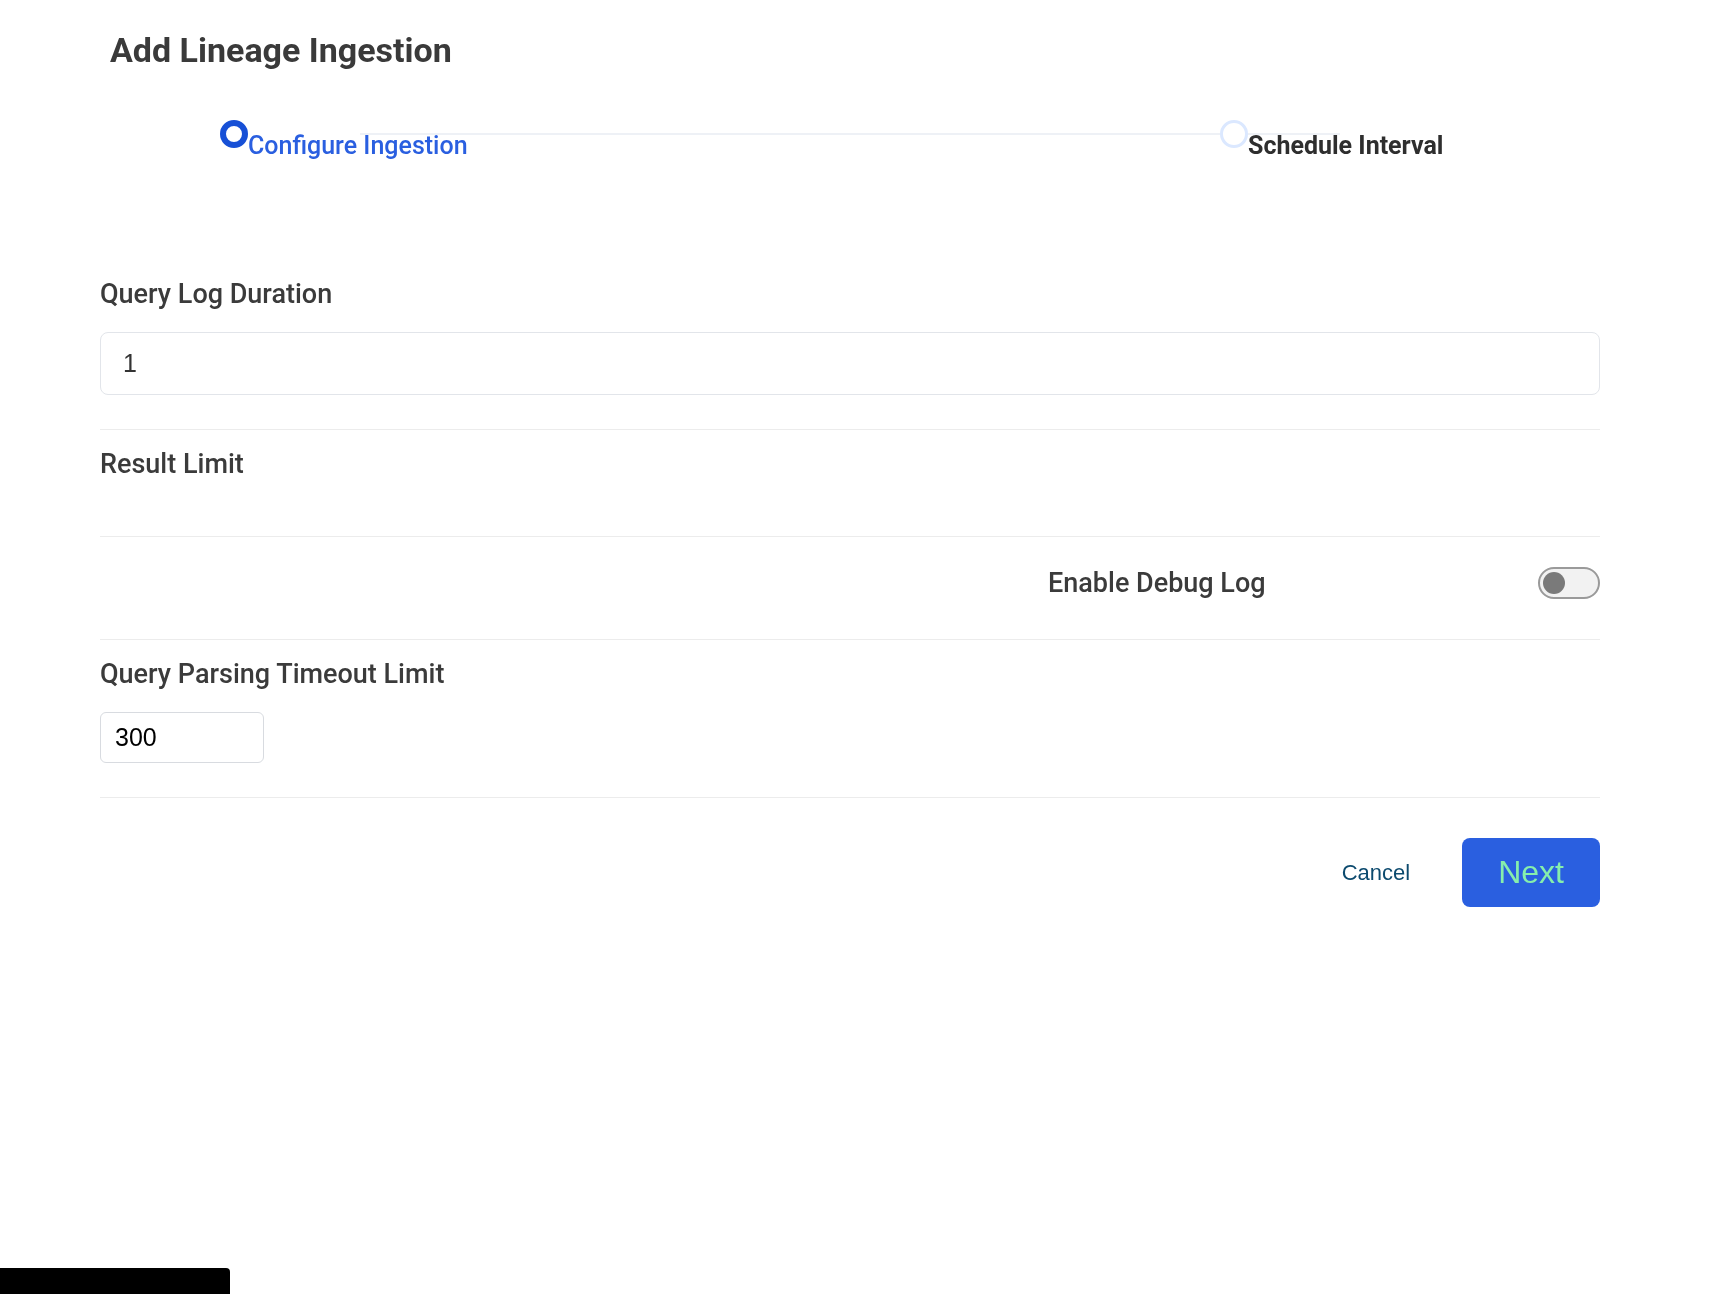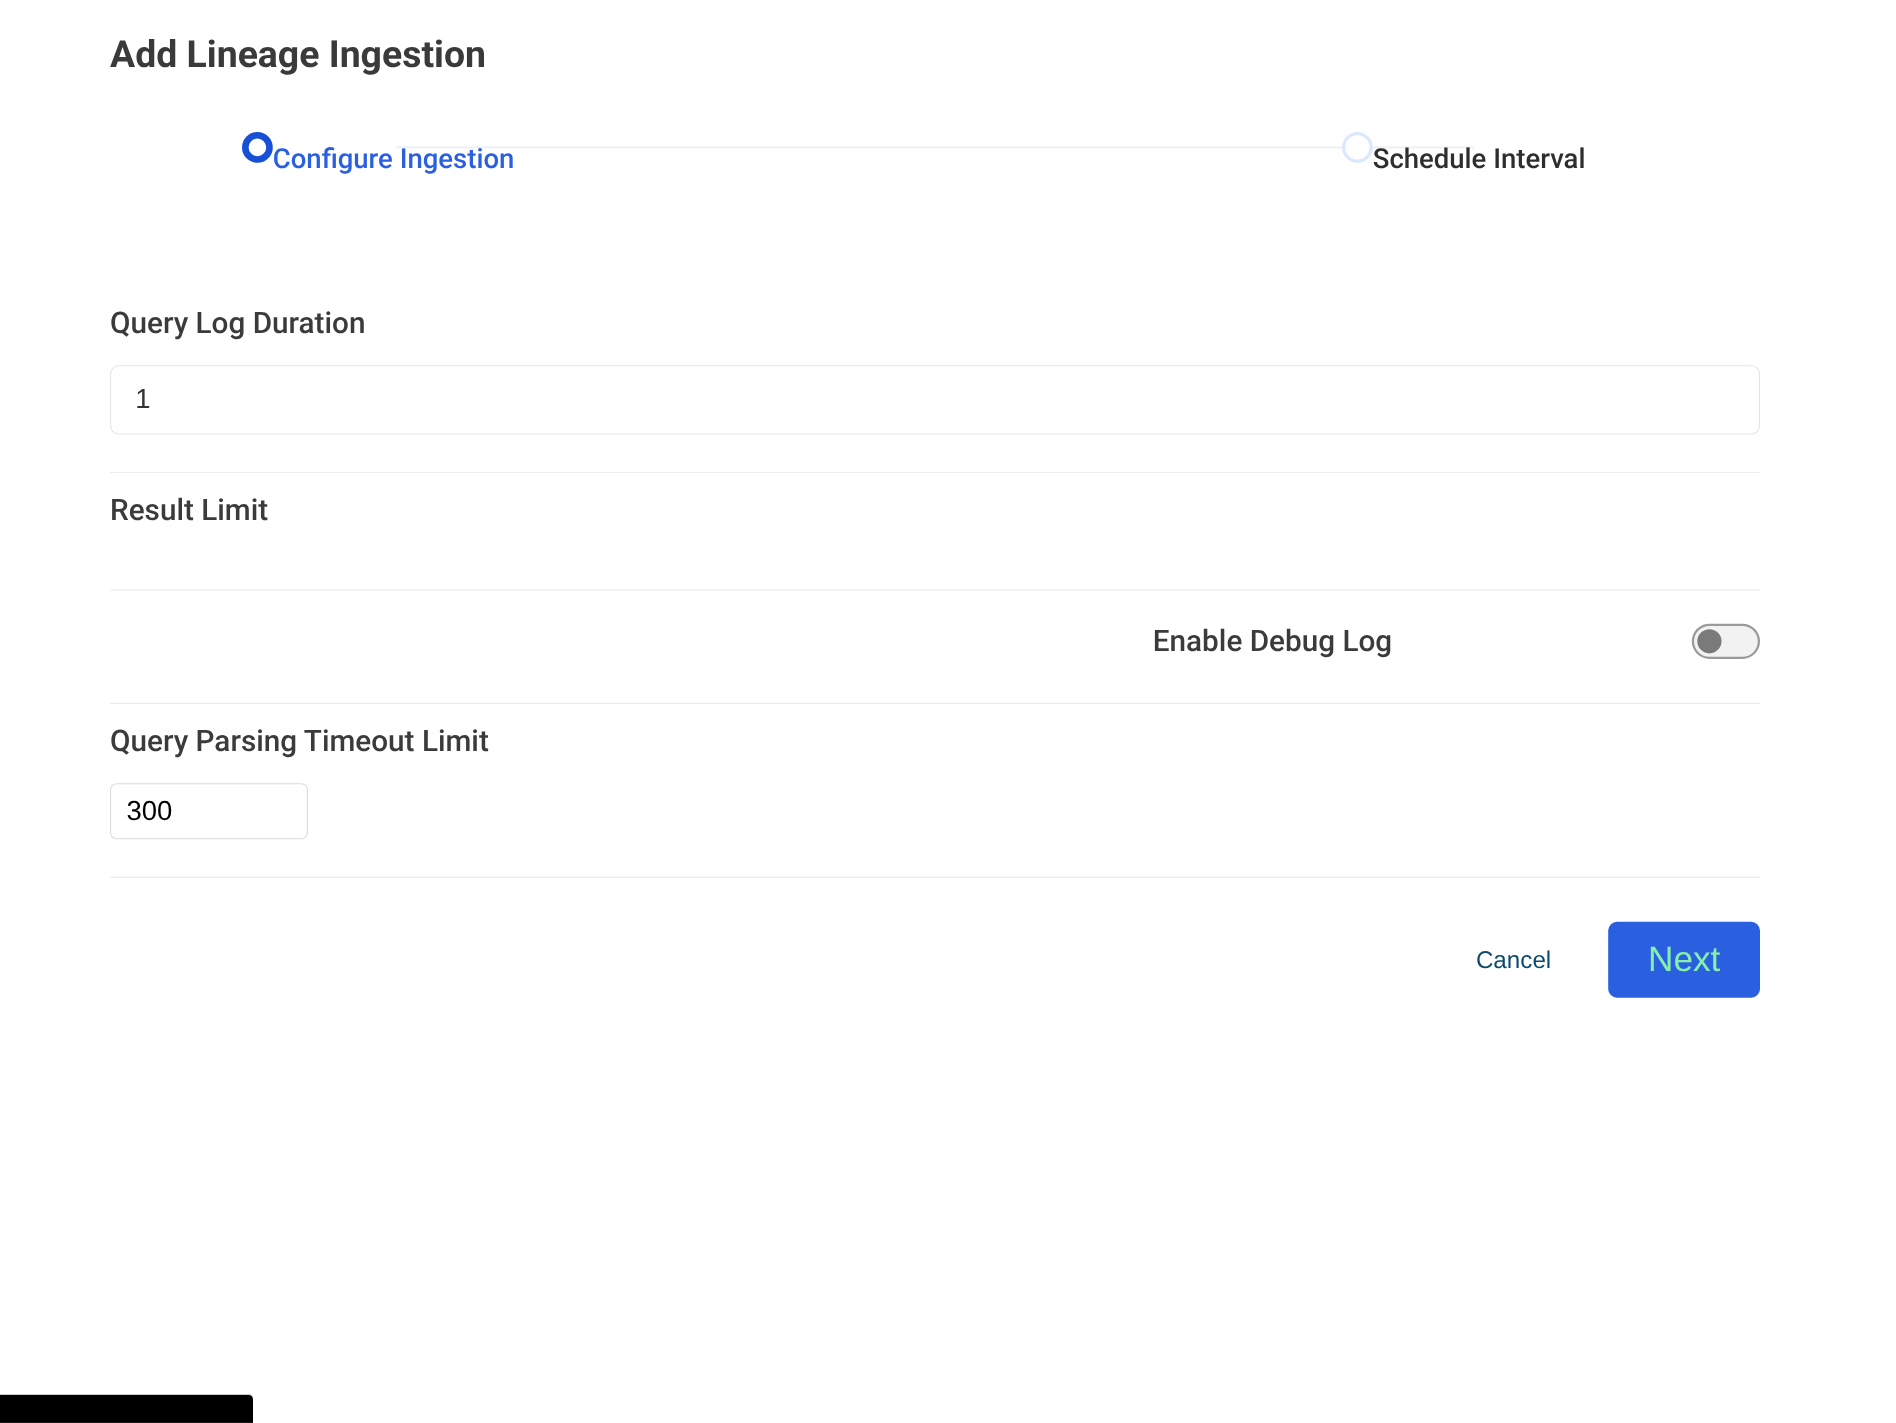--- a/index.html
+++ b/index.html
@@ -13,20 +13,21 @@
   }
   .container {
     max-width: 1700px;
     padding: 0 100px;
   }
   .page-title {
     font-size: 34px;
     font-weight: 700;
     color: #3a3a3a;
     margin-bottom: 50px;
+    margin-left: 10px;
   }
   
   .stepper {
     display: flex;
     align-items: flex-start;
     justify-content: space-between;
     position: relative;
     margin: 0 120px 80px 120px;
   }
   .step {
@@ -47,21 +48,21 @@
     border: 6px solid #1750d6;
   }
   .step-circle.inactive {
     border: 3px solid #dbe8ff;
   }
   .step-label {
     font-size: 25px;
     font-weight: 500;
   }
   .step-label.active { color: #2a5fe0; }
-  .step-label.inactive { color: #2e2e2e; }
+  .step-label.inactive { color: #2e2e2e; font-weight: bold; }
   .step-line {
     position: absolute;
     top: 13px;
     left: 140px;
     right: 140px;
     height: 2px;
     background: #eef1f6;
     z-index: 1;
   }
   
@@ -87,21 +88,21 @@
     border-radius: 8px;
     outline: none;
     color: #333;
     background: #fff;
   }
   .text-input.focused {
     border: 1px solid #c7dcff;
     box-shadow: 0 0 0 3px rgba(120,170,255,0.25);
   }
   .small-input {
-    width: 180px;
+    width: 164px;
     font-size: 25px;
     padding: 10px 14px;
     border: 1px solid #d8dbe0;
     border-radius: 6px;
     outline: none;
   }
   
   .toggle-row {
     display: flex;
     align-items: center;

